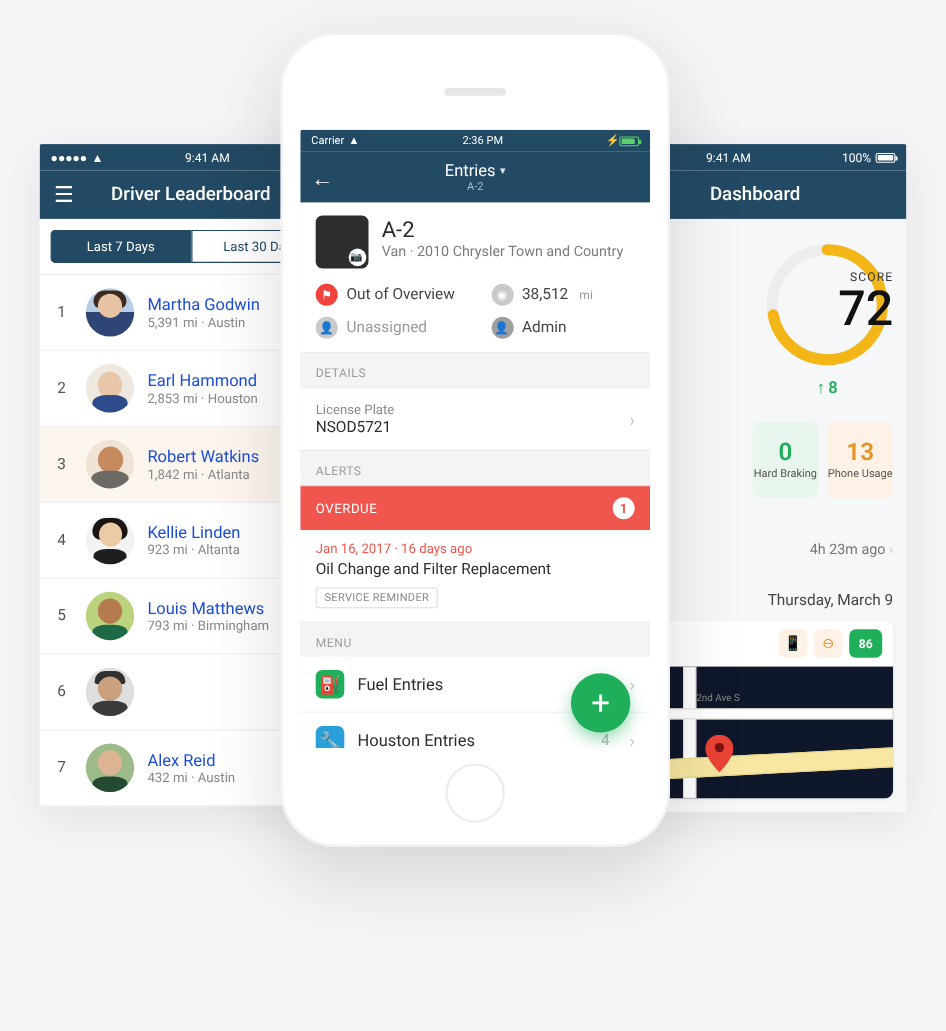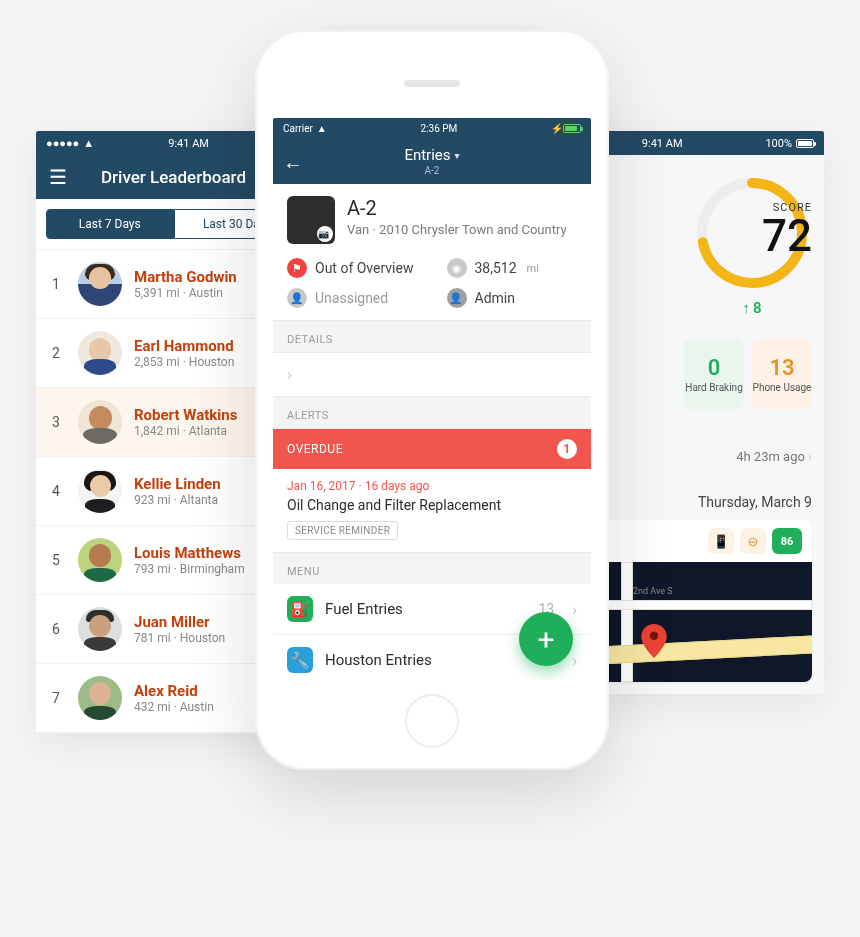--- a/index.html
+++ b/index.html
@@ -15,21 +15,21 @@
 .tabs{display:flex;padding:10px;border-bottom:1px solid #eee}
 .tab{flex:1;text-align:center;padding:7px 0;font-size:12px;border:1px solid #234a64;color:#234a64;cursor:pointer}
 .tab:first-child{border-radius:4px 0 0 4px}
 .tab:last-child{border-radius:0 4px 4px 0}
 .tab.active{background:#234a64;color:#fff}
 .leader-row{display:flex;align-items:center;padding:12px 10px;border-bottom:1px solid #f1f1f1}
 .leader-row.hl{background:#fcf6ee}
 .l-rank{width:20px;font-size:14px;color:#555;text-align:center}
 .l-avatar{width:44px;height:44px;border-radius:50%;margin:0 12px;flex:none;position:relative;overflow:hidden}
 .l-info{flex:1;min-width:0}
-.l-name{font-size:15px;font-weight:700;color:#c2410c;white-space:nowrap;overflow:hidden;text-overflow:ellipsis}
+.l-name{font-size:15px;font-weight:400;color:#1d4ed8;white-space:nowrap;overflow:hidden;text-overflow:ellipsis}
 .l-sub{font-size:12px;color:#888;white-space:nowrap;overflow:hidden;text-overflow:ellipsis}
 
 
 .face{position:absolute;inset:0}
 .face .head{position:absolute;border-radius:50%}
 .face .body{position:absolute;border-radius:40% 40% 0 0}
 
 .av-0{background:linear-gradient(180deg,#b7cfe6 50%,#2e4575 50%)}
 .av-0 .head{width:22px;height:22px;left:11px;top:5px;background:#e8c3a3}
 .av-0 .hair{position:absolute;width:30px;height:16px;left:7px;top:2px;background:#3d2a1d;border-radius:14px 14px 8px 8px}
@@ -243,24 +243,20 @@
     </div>
     <div class="leader-row">
       <div class="l-rank">6</div>
       <div class="l-avatar av-5">
           <div class="face">
             <div class="cap"></div>
             <div class="head"></div>
             <div class="body"></div>
           </div>
         </div>
-      <div class="l-info">
-          <div class="l-name">Juan Miller</div>
-          <div class="l-sub">781 mi · Houston</div>
-        </div>
     </div>
     <div class="leader-row">
       <div class="l-rank">7</div>
       <div class="l-avatar av-6">
           <div class="face">
             <div class="head"></div>
             <div class="body"></div>
           </div>
         </div>
       <div class="l-info">
@@ -277,20 +273,23 @@
     <div>9:41 AM</div>
     <div class="sb-r">
         <span>100%</span>
         <span class="batt">
           <span class="shell">
             <span class="lvl" style="width:14px"></span>
           </span>
         </span>
       </div>
   </div>
+  <div class="titlebar">
+    <div class="titlebar-title">Dashboard</div>
+  </div>
   <div class="body-area">
     <div class="gauge-wrap">
       <div class="gaugebox">
         <div class="gauge">
           <svg viewBox="0 0 120 120">
             <circle cx="60" cy="60" r="50" stroke="#ededed" stroke-width="10" fill="none"></circle>
             <circle cx="60" cy="60" r="50" stroke="#f4b617" stroke-width="10" fill="none" stroke-linecap="round" stroke-dasharray="314" stroke-dashoffset="88" transform="rotate(-90 60 60)"></circle>
           </svg>
           <div class="gauge-center">
             <div class="gauge-label">SCORE</div>
@@ -393,20 +392,24 @@
           </div>
         <div class="st">
             <span class="ic g2">👤</span>
             <span>Admin</span>
           </div>
       </div>
     </div>
 
     <div class="section-label">DETAILS</div>
     <div class="detail-card">
+      <div class="d-col">
+        <div class="d-lbl">License Plate</div>
+        <div class="d-val">NSOD5721</div>
+      </div>
       <div class="chev-r">›</div>
     </div>
 
     <div class="section-label">ALERTS</div>
     <div class="overdue-h">
       <span>OVERDUE</span>
       <span class="badge">1</span>
     </div>
     <div class="alert-card">
       <div class="alert-date">Jan 16, 2017 · 16 days ago</div>

